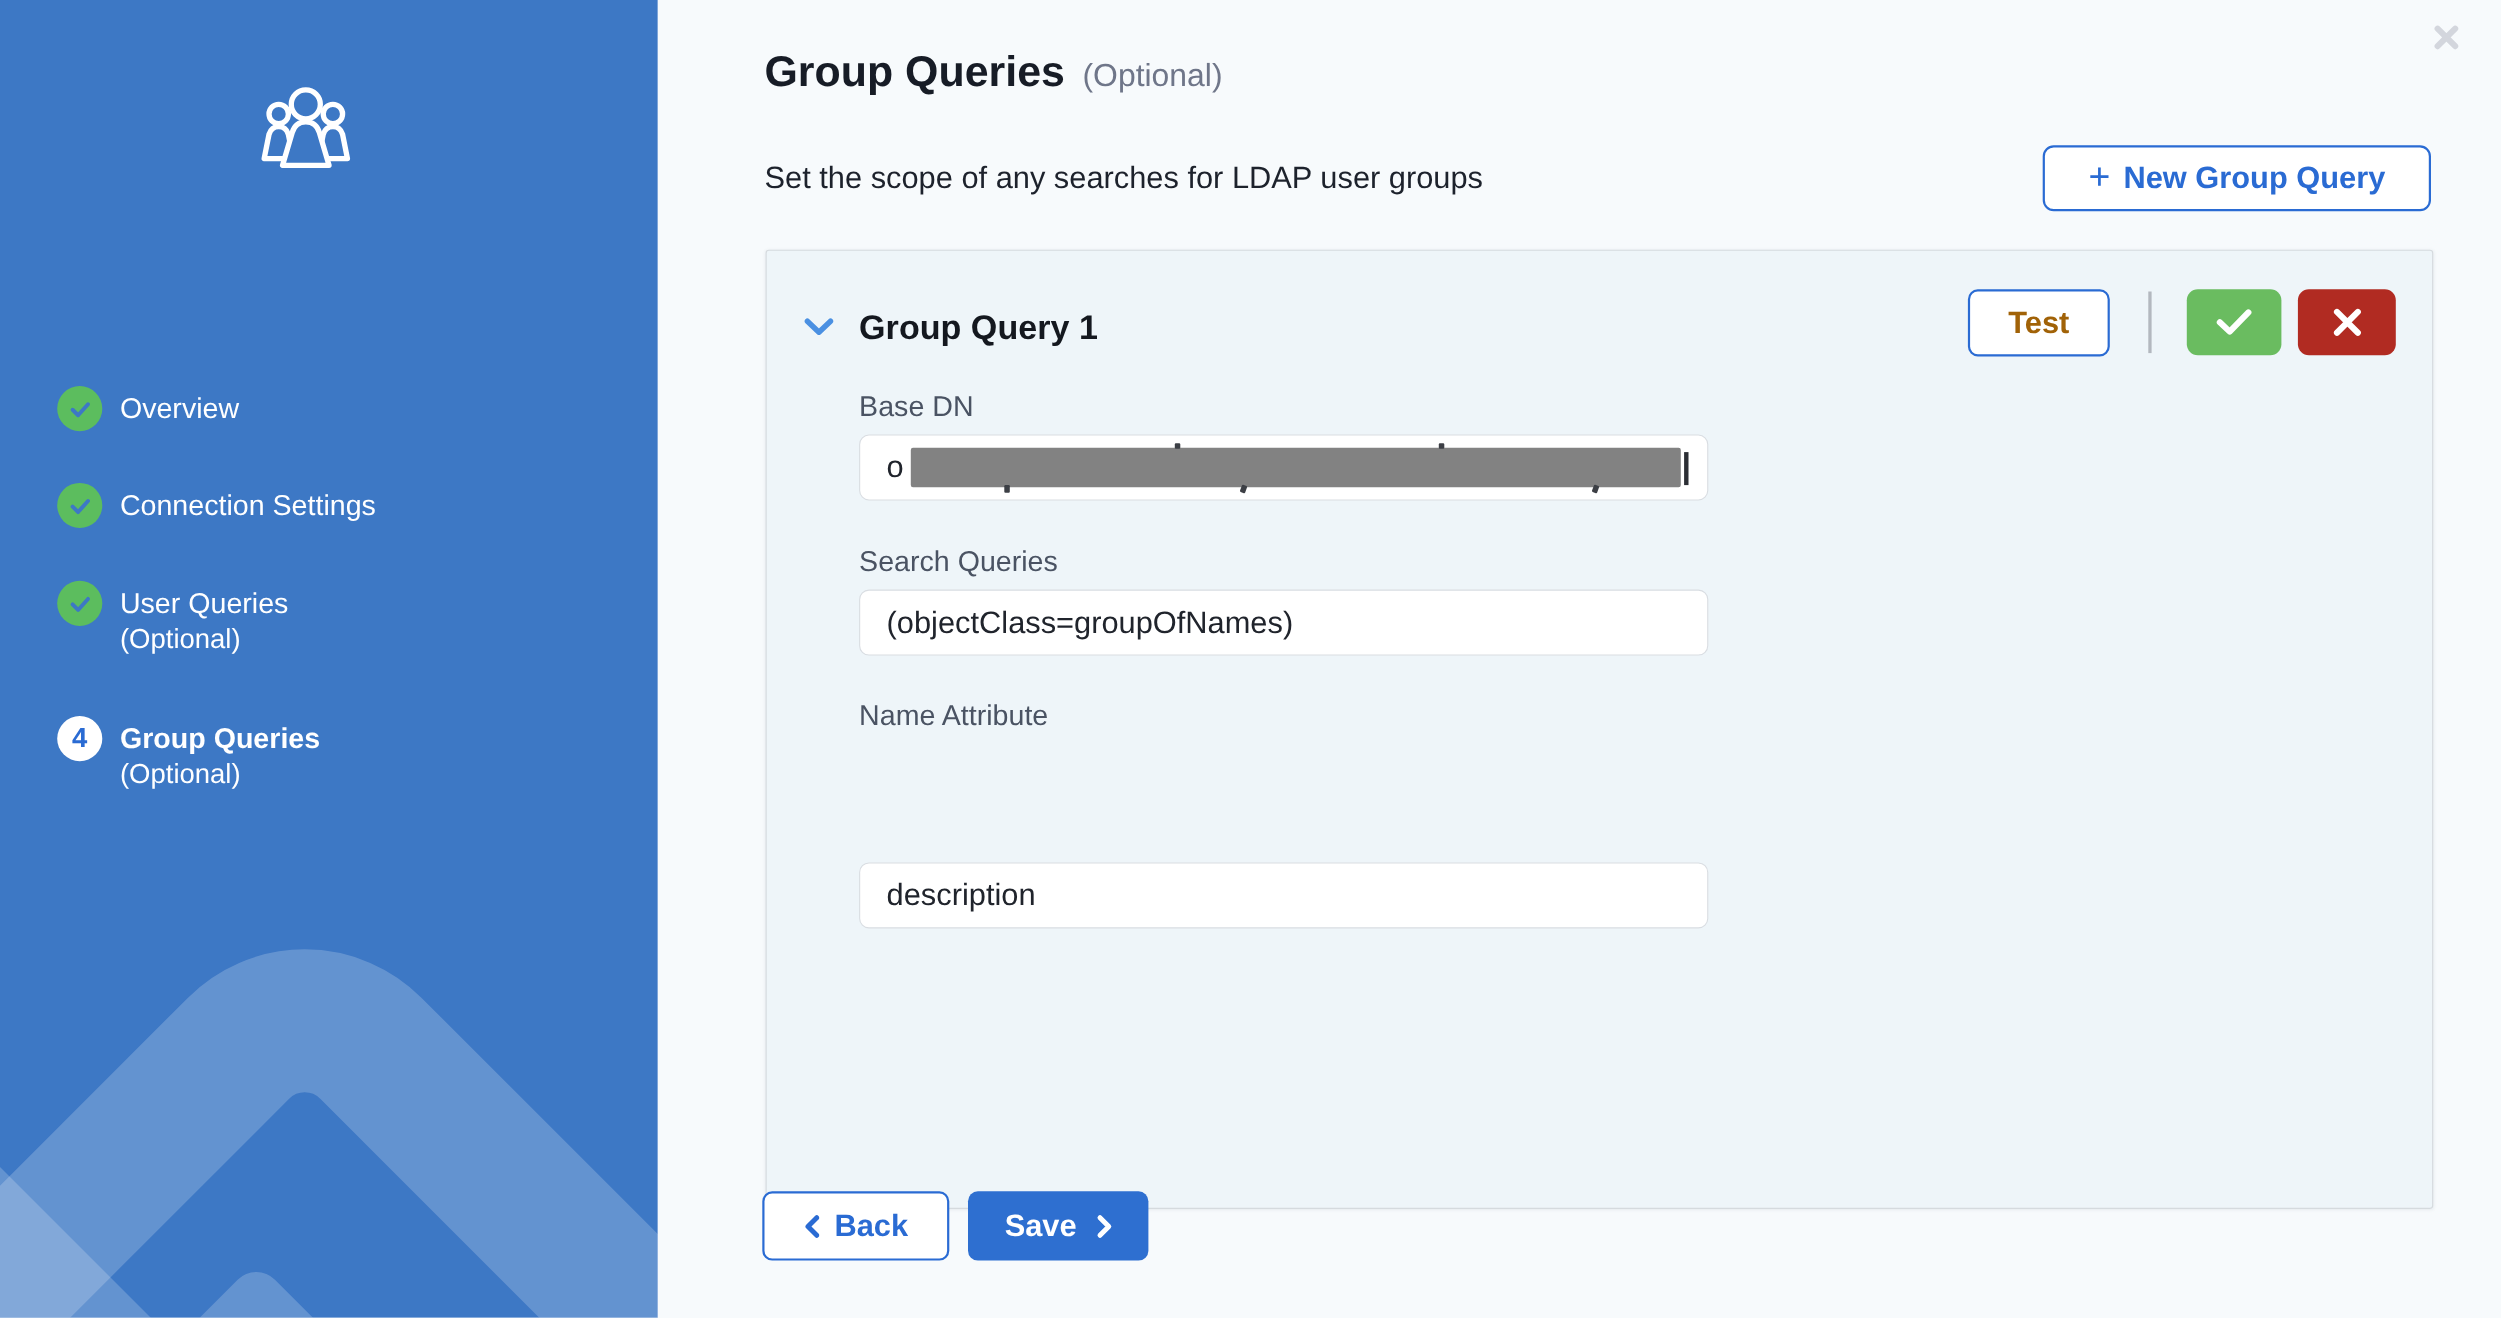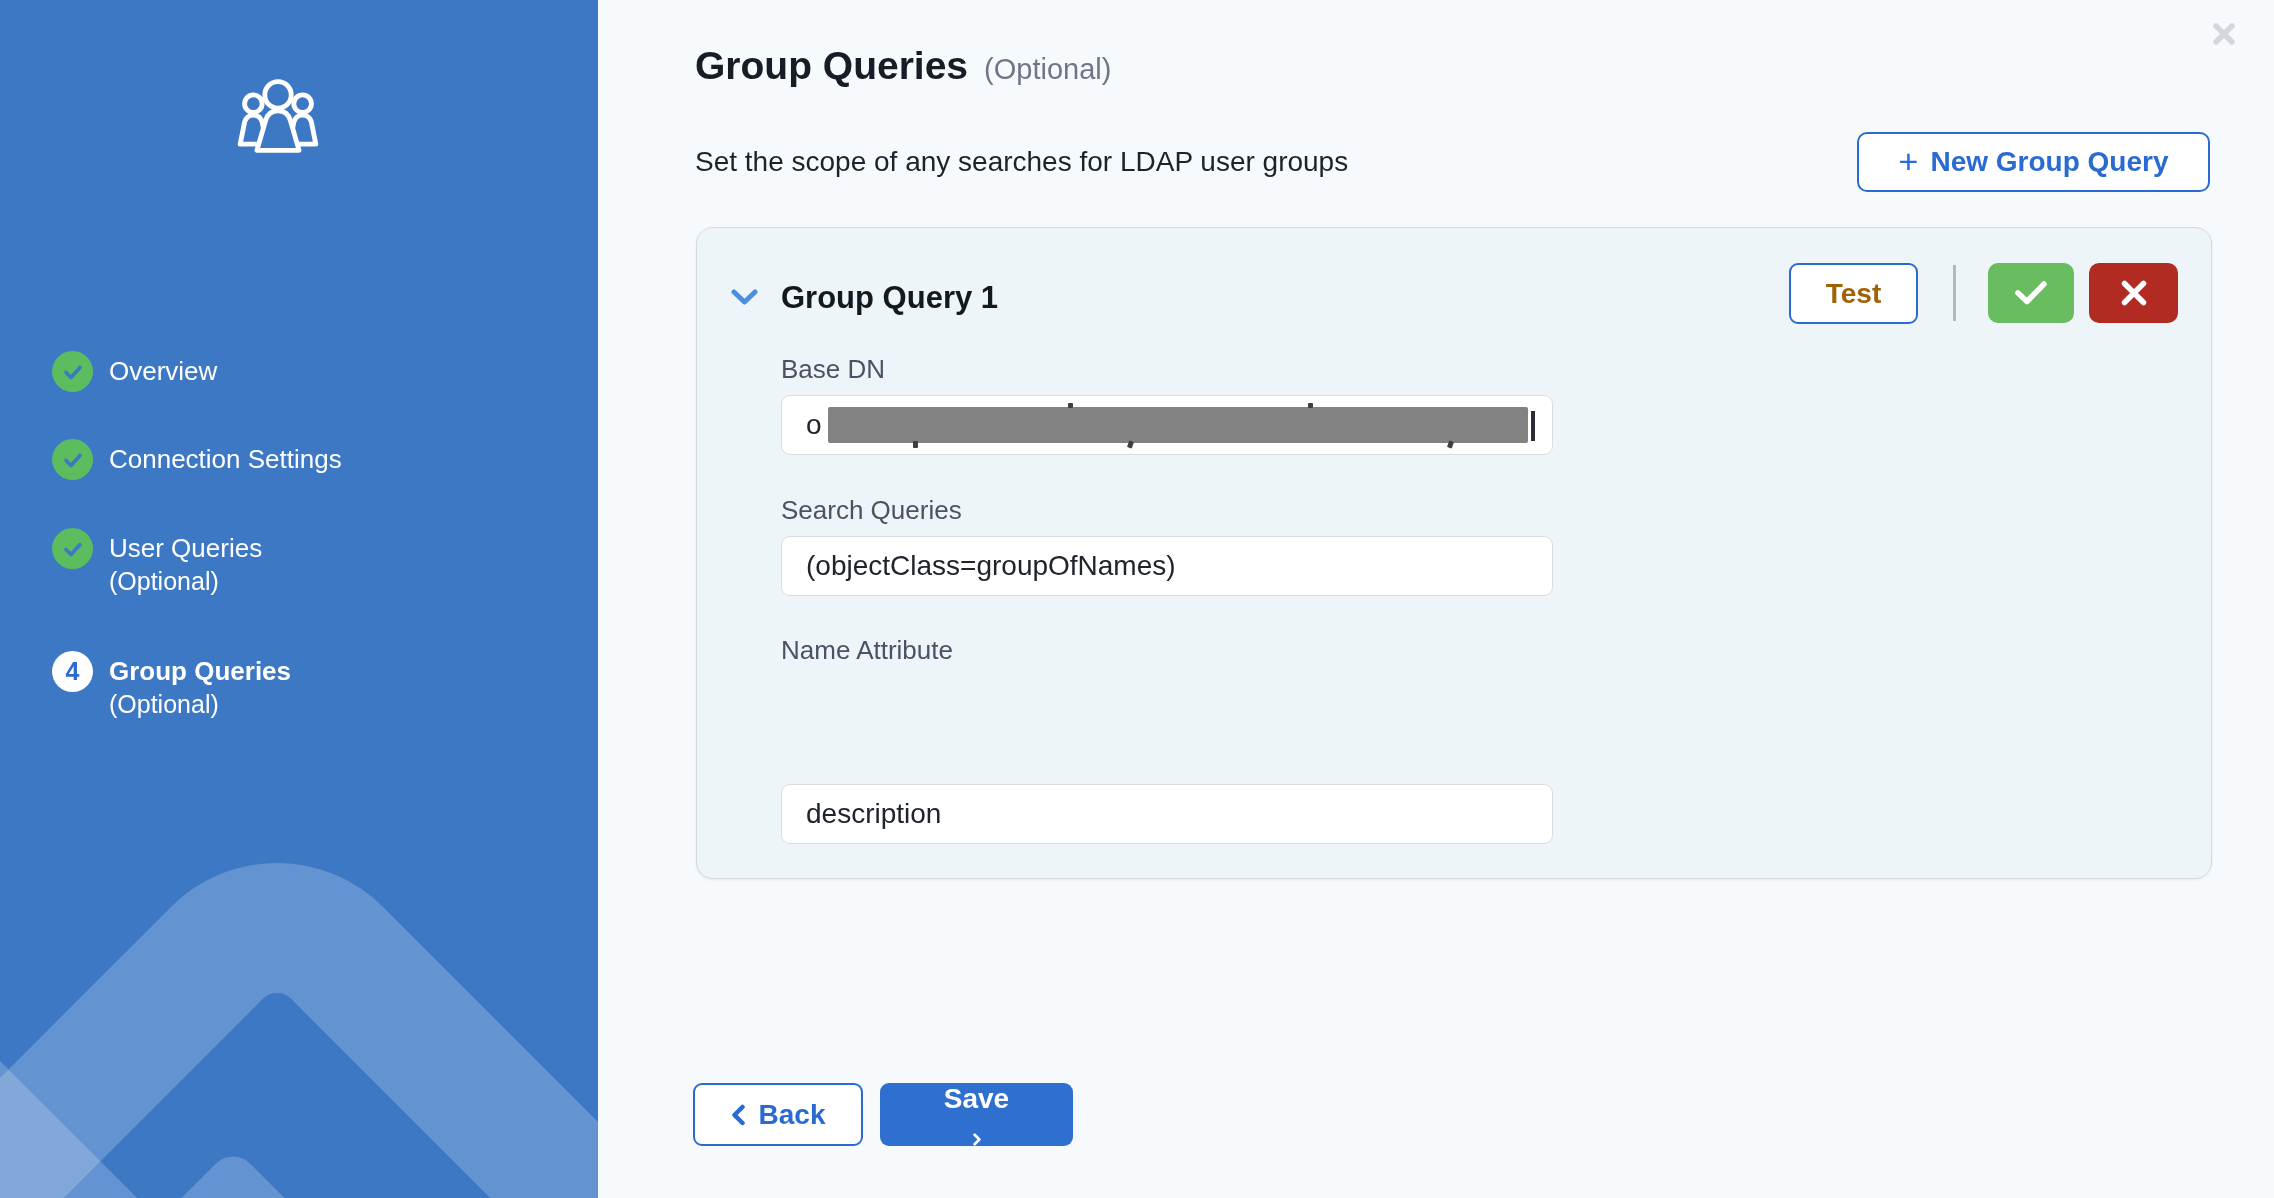--- a/index.html
+++ b/index.html
@@ -38,22 +38,22 @@
   .page-title { font-size:39px; font-weight:bold; color:#171c26; }
   .page-title-suffix { font-size:29px; color:#6f7689; }
   .page-subtitle { position:absolute; left:97px; top:146px; font-size:28px; color:#1d222c; }
   .new-btn { position:absolute; left:1259px; top:132px; width:353px; height:60px;
              background:#ffffff; border:2.5px solid #2a6bd3; border-radius:10px;
              display:flex; align-items:center; justify-content:center; gap:12px;
              color:#2a6bd3; font-size:28px; font-weight:bold; cursor:pointer; }
   .new-btn .plus { font-size:34px; font-weight:normal; line-height:28px; position:relative; top:-1px; }
 
   
-  .card { position:absolute; left:98px; top:227px; width:1516px; height:652px;
-          background:#eef5f9; border:1.5px solid #d5dade; border-radius:17px;
+  .card { position:absolute; left:98px; top:227px; width:1516px; height:872px;
+          background:#eef5f9; border:1.5px solid #d5dade; border-radius:3px;
           box-shadow:0 1px 3px rgba(90,100,120,0.10); }
   .chev-down { position:absolute; left:34px; top:61px; width:27px; height:17px; cursor:pointer; }
   .q-title { position:absolute; left:84px; top:52px; font-size:31px; font-weight:bold; color:#14181f; }
   .test-btn { position:absolute; left:1092px; top:35px; width:129px; height:61px;
               background:#ffffff; border:2.5px solid #2a6bd3; border-radius:9px;
               color:#a16207; font-size:28px; font-weight:bold;
               display:flex; align-items:center; justify-content:center; cursor:pointer; }
   .btn-divider { position:absolute; left:1256px; top:37px; width:3px; height:56px; background:#b3b8bf; }
   .approve-btn { position:absolute; left:1291px; top:35px; width:86px; height:60px;
                  background:#6abc60; border-radius:10px; border:none;
@@ -77,24 +77,24 @@
   .frag2 { left:300px; bottom:-5px; transform:rotate(20deg); }
   .frag3 { left:620px; bottom:-5px; transform:rotate(20deg); }
   .frag4 { left:240px; top:-4px; height:5px; }
   .frag5 { left:480px; top:-4px; height:5px; }
 
   
   .back-btn { position:absolute; left:95px; top:1083px; width:170px; height:63px;
               background:#ffffff; border:2.5px solid #2a6bd3; border-radius:9px;
               color:#2a6bd3; font-size:28px; font-weight:bold;
               display:flex; align-items:center; justify-content:center; gap:14px; cursor:pointer; }
-  .save-btn { position:absolute; left:282px; top:1083px; width:193px; height:63px;
+  .save-btn { position:absolute; left:282px; top:1083px; width:164px; height:63px;
               background:#2e6fd0; border:none; border-radius:9px;
               color:#ffffff; font-size:28px; font-weight:bold;
-              display:flex; align-items:center; justify-content:center; gap:18px; cursor:pointer;flex-direction:column; }
+              display:flex; align-items:center; justify-content:center; gap:18px; cursor:pointer; }
 </style>
 </head>
 <body>
 
 <div class="screen">
 
   <aside class="sidebar">
     <div class="wm-ring wm-ring1"></div>
     <div class="wm-ring wm-ring2"></div>
     <div class="wm-diamond"></div>

